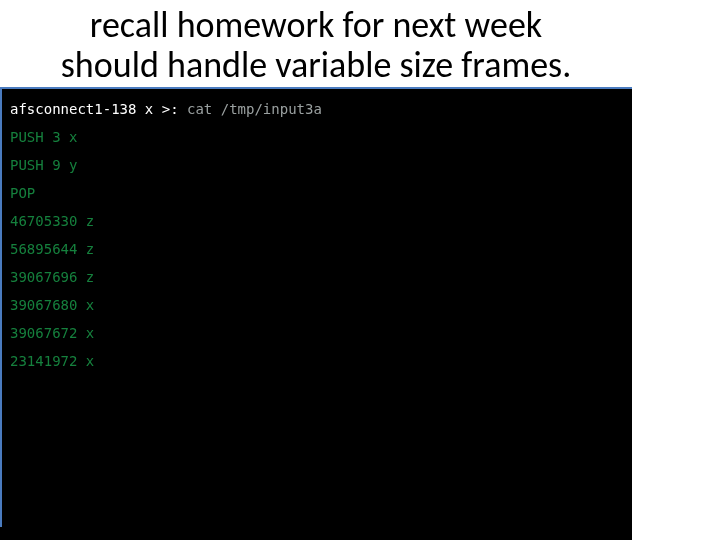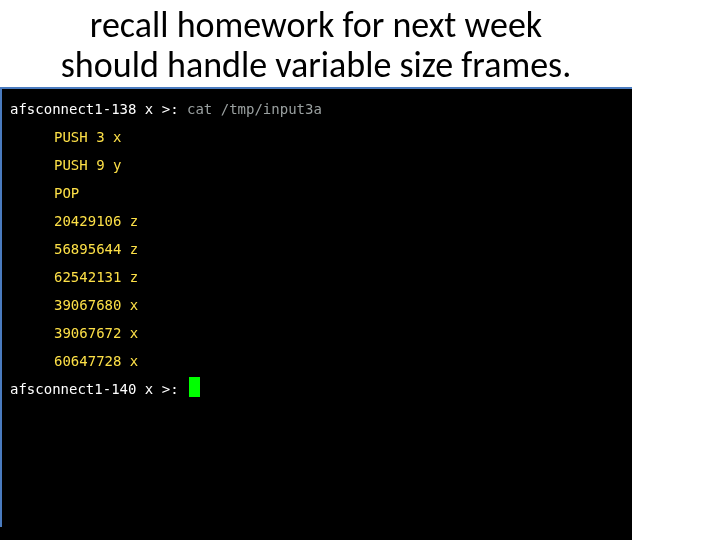--- a/index.html
+++ b/index.html
@@ -30,21 +30,21 @@
       font-family: "DejaVu Sans Mono", "Courier New", monospace;
       font-size: 14px;
       line-height: 28px;
       color: #fff;
       position: relative;
       height: 440px;
     }
     .term-line { white-space: pre; }
     .prompt { color: #fff; }
     .cmd { color: #9aa0a0; }
-    .out { color: #fde047; margin-left: 44px; }
+    .out { color: #15803d; }
     .cursor {
       display: inline-block;
       width: 11px;
       height: 20px;
       background: #00ff00;
       vertical-align: text-bottom;
       margin-left: 2px;
     }
   </style>
 </head>
@@ -56,21 +56,20 @@
       <div>recall homework for next week</div>
       <div>should handle variable size frames.</div>
     </div>
   </div>
 
   <div class="terminal-frame">
     <div class="term-line"><span class="prompt">afsconnect1-138 x &gt;:</span><span class="cmd"> cat /tmp/input3a</span></div>
     <div class="term-line out">PUSH 3 x</div>
     <div class="term-line out">PUSH 9 y</div>
     <div class="term-line out">POP</div>
-    <div class="term-line out">20429106 z</div>
+    <div class="term-line out">46705330 z</div>
     <div class="term-line out">56895644 z</div>
-    <div class="term-line out">62542131 z</div>
+    <div class="term-line out">39067696 z</div>
     <div class="term-line out">39067680 x</div>
     <div class="term-line out">39067672 x</div>
-    <div class="term-line out">60647728 x</div>
-    <div class="term-line"><span class="prompt">afsconnect1-140 x &gt;:</span> <span class="cursor"></span></div>
+    <div class="term-line out">23141972 x</div>
   </div>
 </div>
 
 </body></html>

